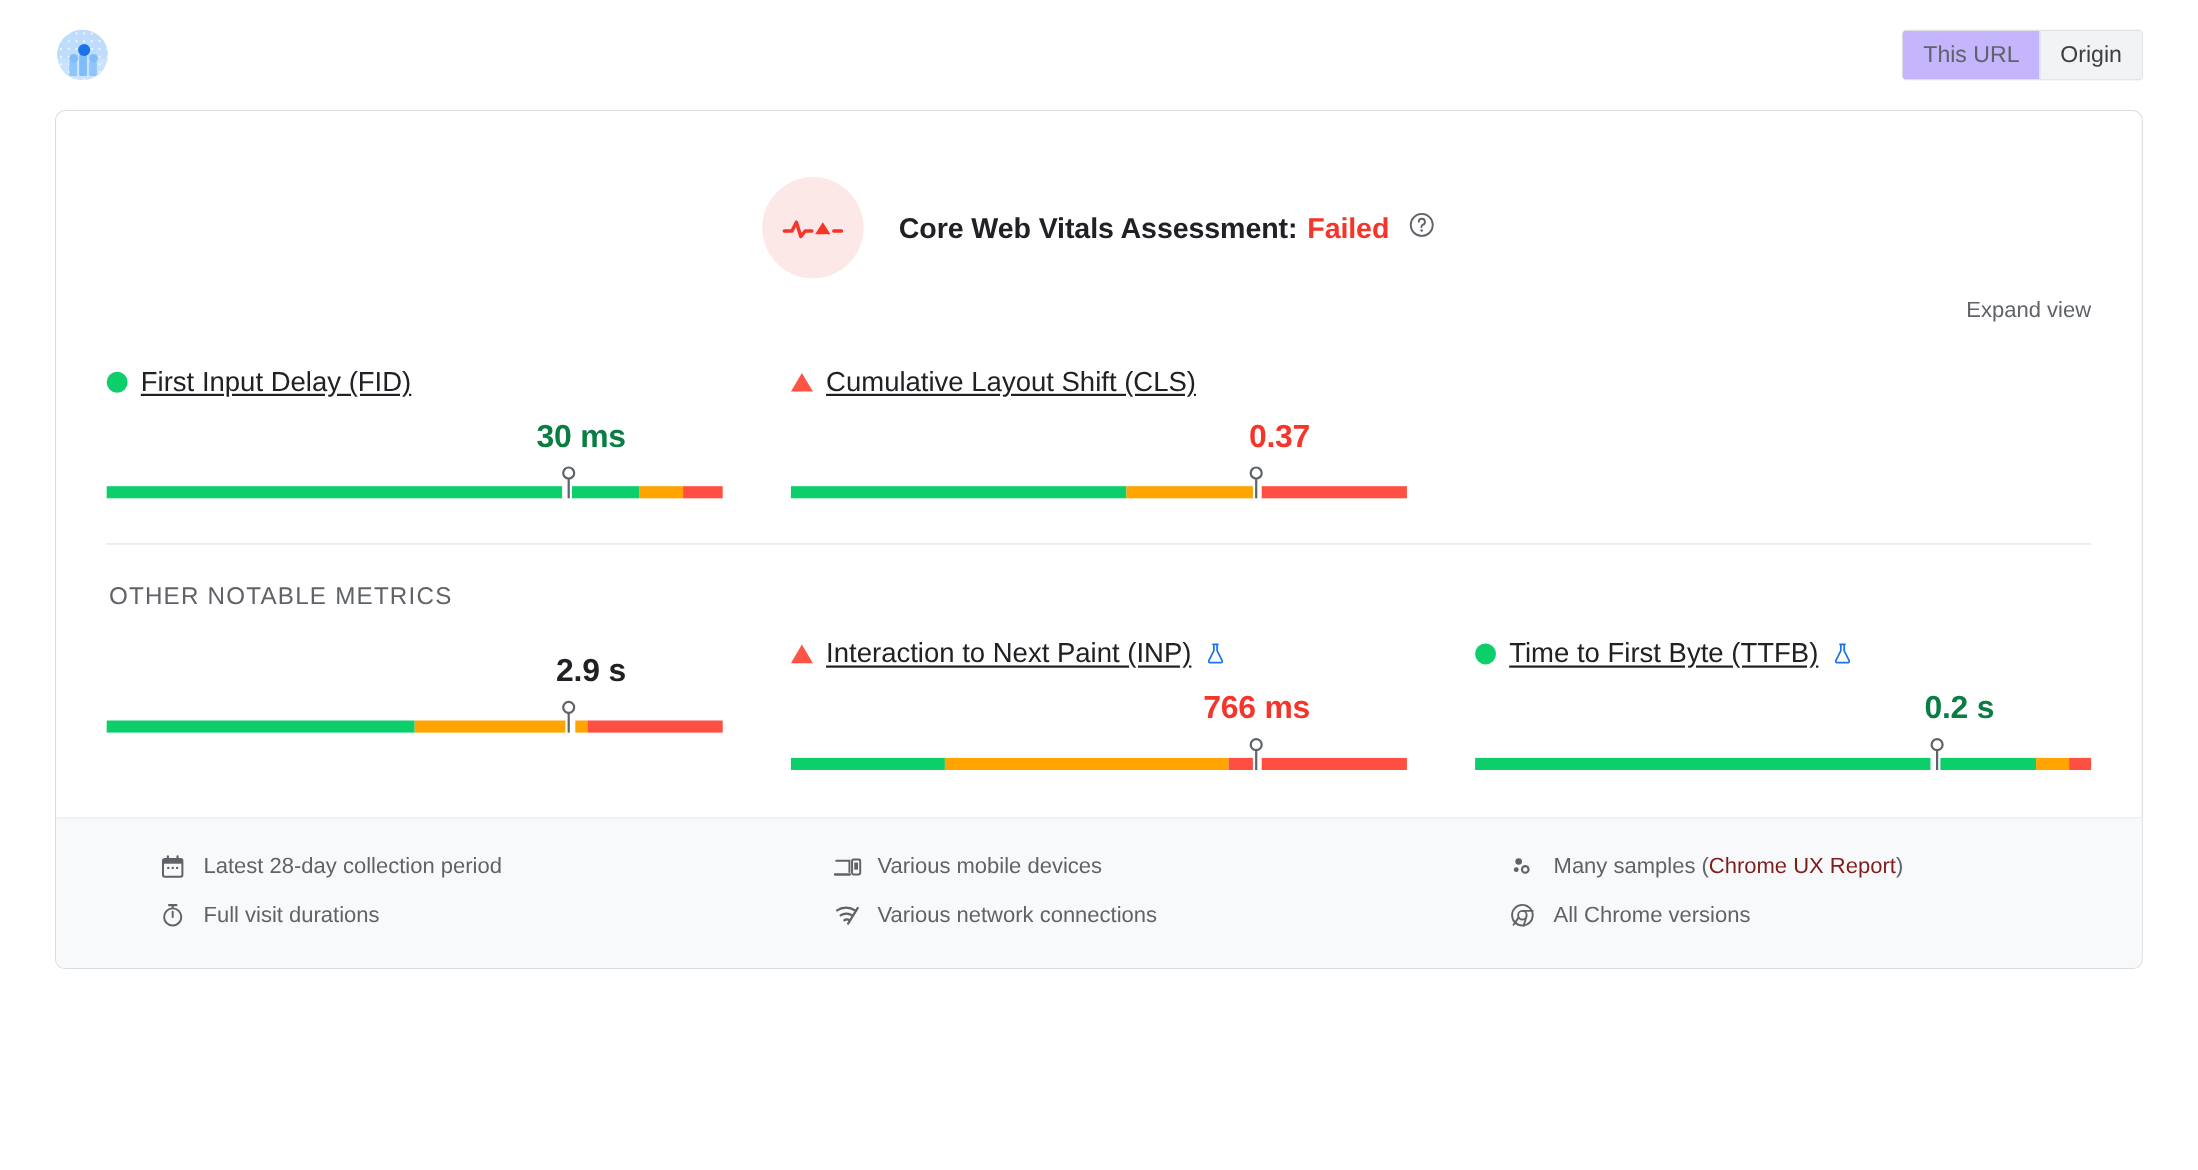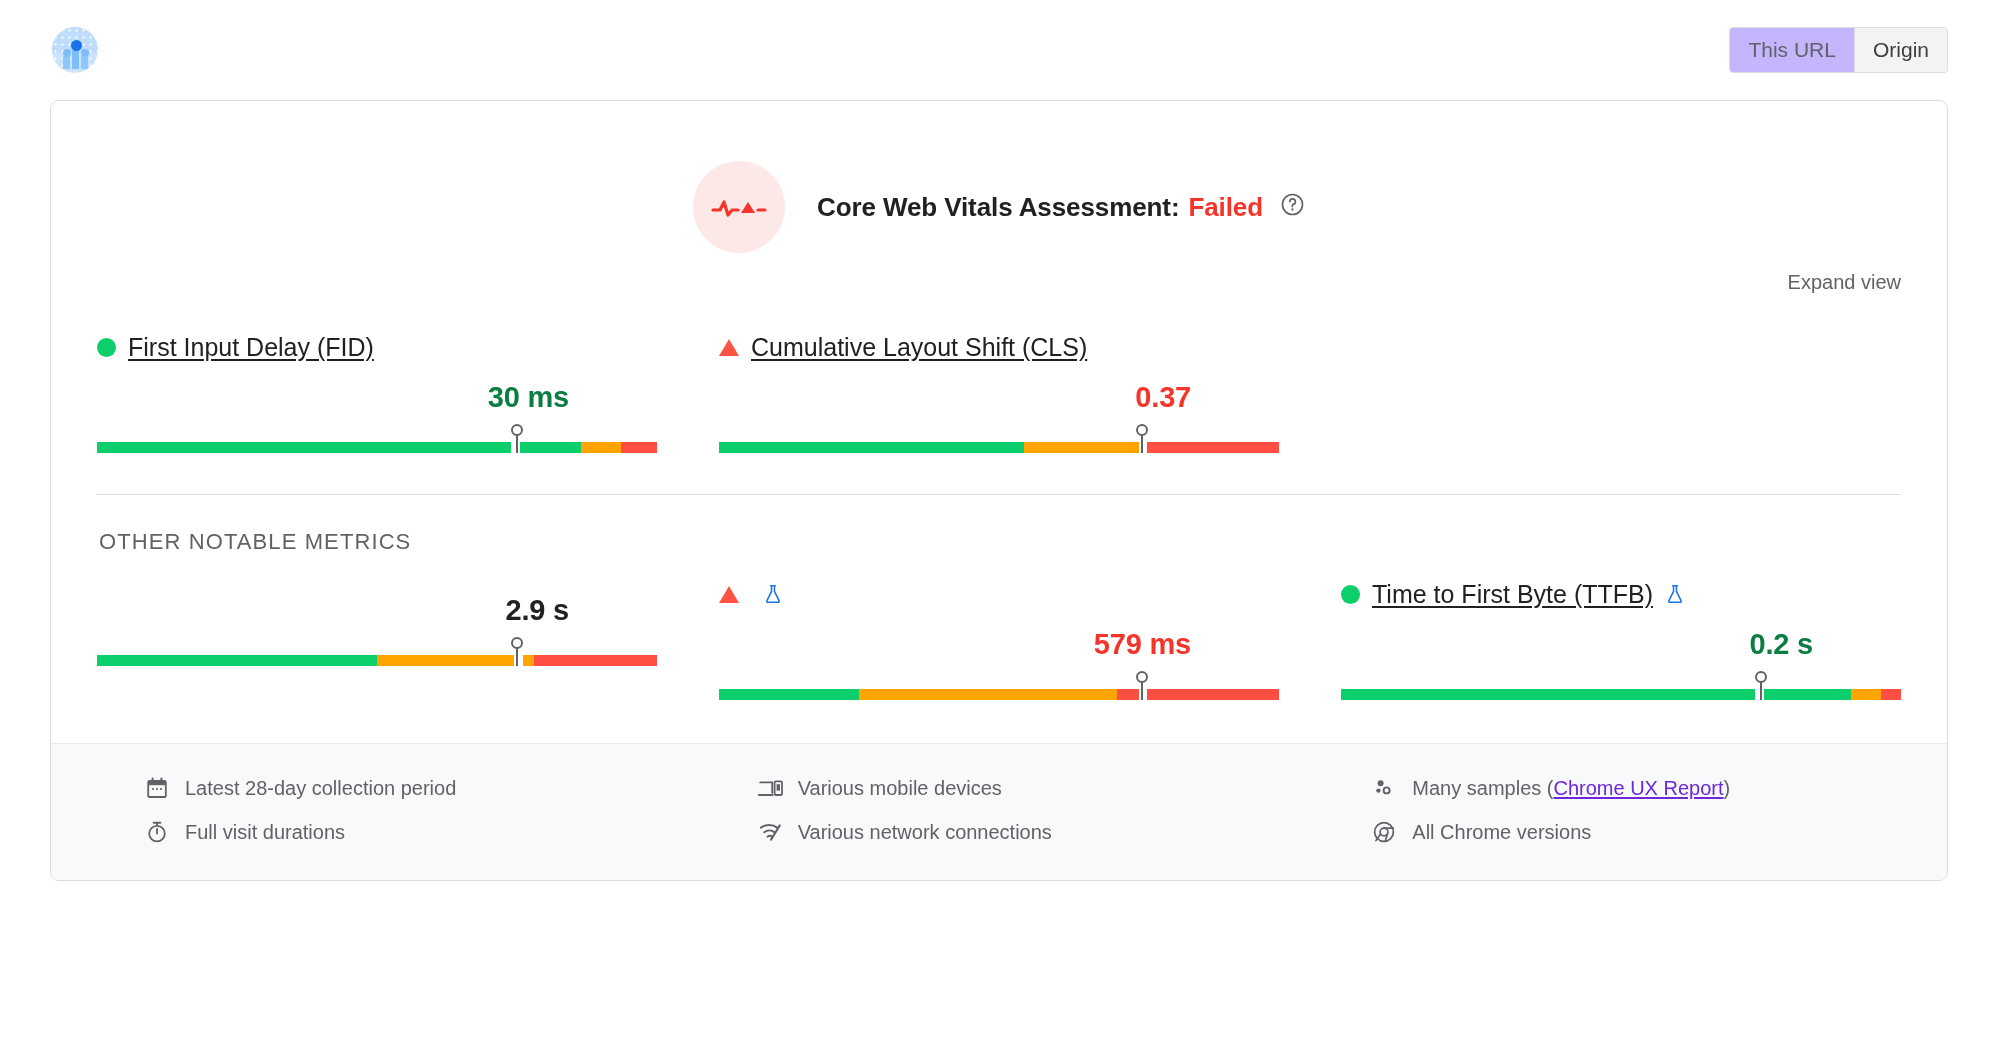--- a/index.html
+++ b/index.html
@@ -286,24 +286,23 @@
   }
   .footer-item .fi-icon {
     width: 26px;
     margin-right: 14px;
     display: flex;
     align-items: center;
     justify-content: flex-start;
     flex: 0 0 auto;
   }
   .footer-link {
-    text-decoration: underline;
     text-underline-offset: 2px;
     cursor: pointer;
-    color: #6d28d9;
+    color: #7f1d1d;
   }
   .nowrap { white-space: nowrap; }
 </style>
 </head>
 <body>
 
 <div class="page">
 
   <div class="header">
     <div class="header-icon">
@@ -415,27 +414,28 @@
               <span class="pin-head"></span>
               <span class="pin-stem"></span>
             </div>
           </div>
         </div>
         <div class="metric">
           <div class="metric-head">
             <span class="metric-marker">
               <span class="tri"></span>
             </span>
+            <span class="metric-name">Interaction to Next Paint (INP)</span>
             <span class="flask-icon">
               <svg width="22" height="24" viewBox="0 0 24 24" aria-hidden="true">
                 <path d="M9.5 3h5M10.4 3v6.2L5.4 19.2a1.3 1.3 0 0 0 1.15 1.9h10.9a1.3 1.3 0 0 0 1.15-1.9l-5-10V3" fill="none" stroke="#1a73e8" stroke-width="1.7" stroke-linecap="round" stroke-linejoin="round"></path>
               </svg>
             </span>
           </div>
-          <div class="metric-value poor">579 ms</div>
+          <div class="metric-value poor">766 ms</div>
           <div class="bar-wrap">
             <div class="bar">
               <span class="seg green" style="width:25%"></span>
               <span class="seg orange" style="width:46%"></span>
               <span class="seg red" style="width:4%"></span>
               <span class="seg gap" style="width:1.5%"></span>
               <span class="seg red" style="width:23.5%"></span>
             </div>
             <div class="pin" style="left:75.5%">
               <span class="pin-head"></span>

